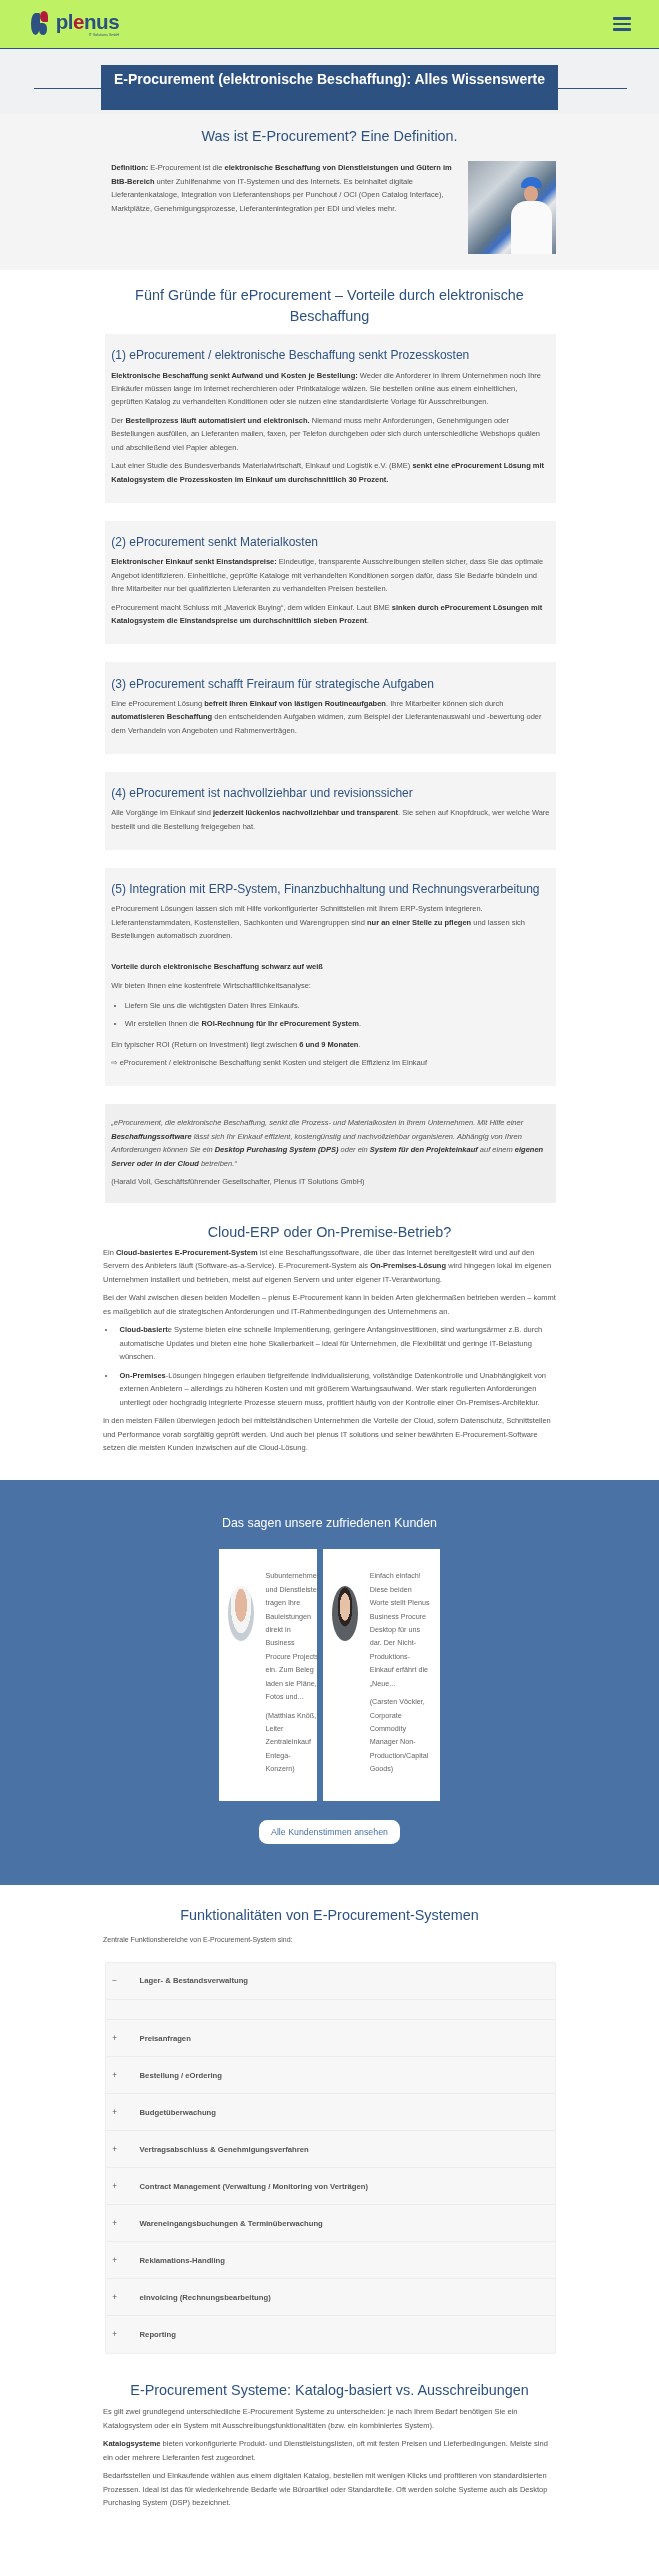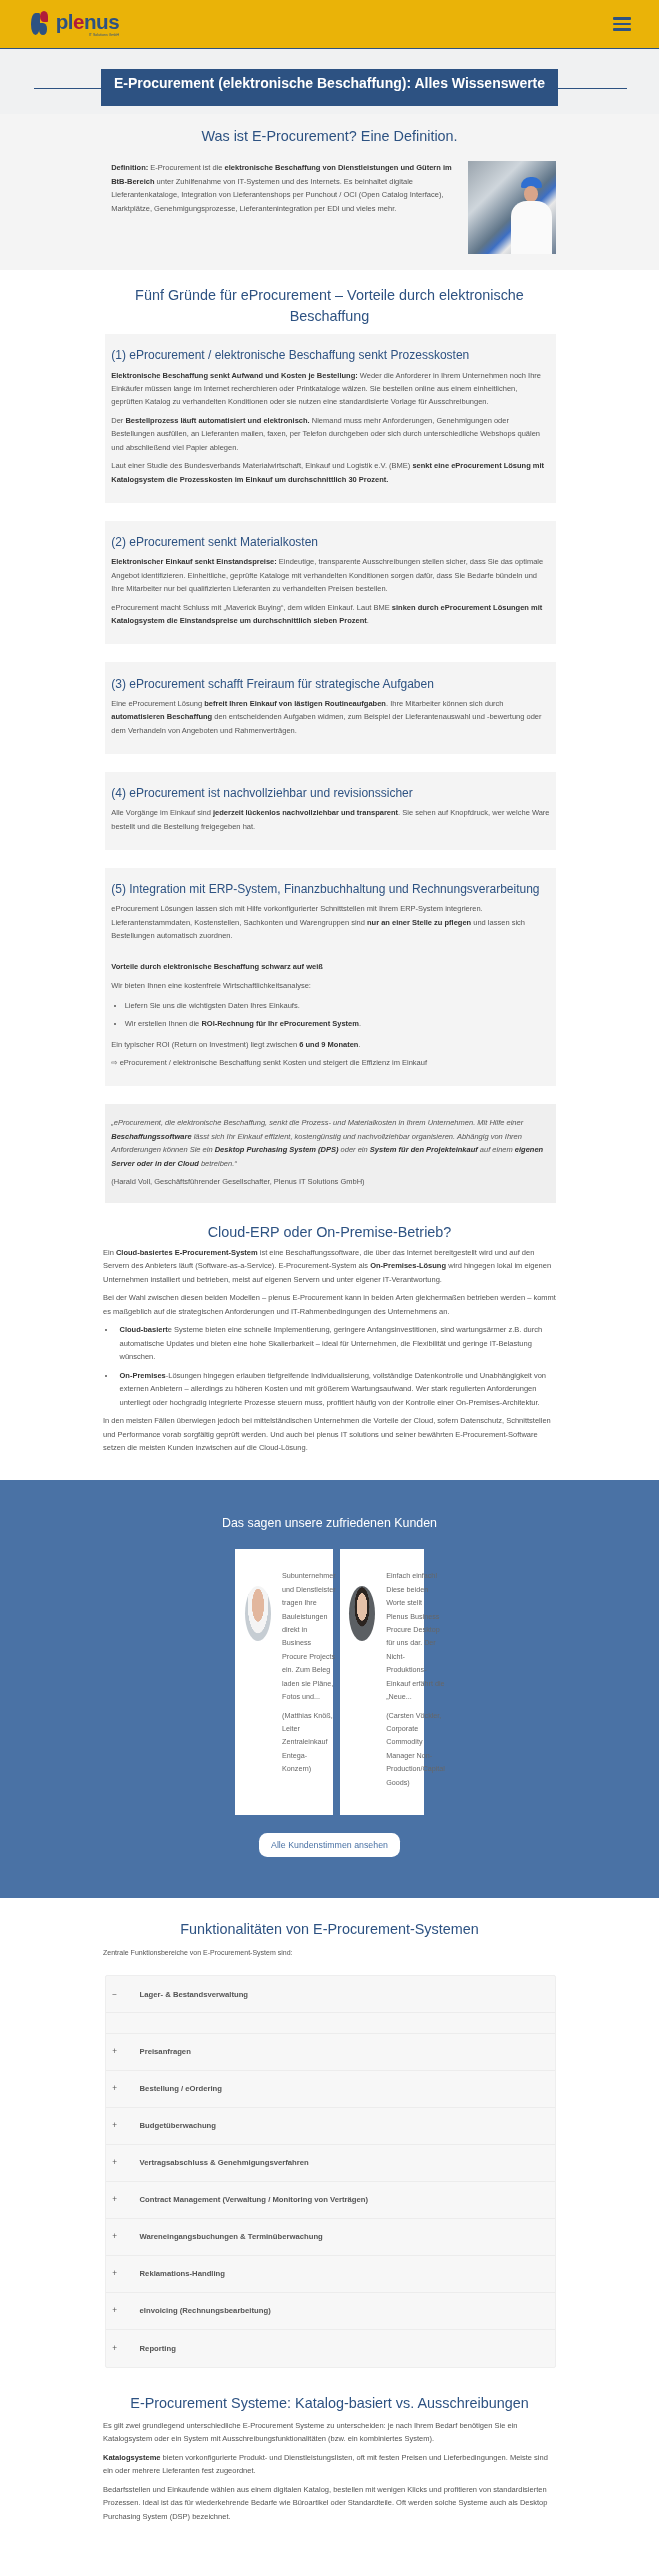--- a/index.html
+++ b/index.html
@@ -1,37 +1,37 @@
 <!DOCTYPE html>
 <html style="font-size:8.2px"><head>
 <meta charset="utf-8">
 <style>
   * { box-sizing: border-box; margin: 0; padding: 0; }
   body { font-family: "Liberation Sans", "DejaVu Sans", sans-serif; color: #555; background: #fff; width: 659px; font-size: 7.7px; }
   b, strong { color: #333; font-weight: bold; }
 
   
-  .site-header { height: 49px; background: #eab308; border-bottom: 1px solid #2d5282; display: flex; align-items: center; justify-content: space-between; padding: 0 28px 0 31px; }
+  .site-header { height: 49px; background: #bef264; border-bottom: 1px solid #2d5282; display: flex; align-items: center; justify-content: space-between; padding: 0 28px 0 31px; }
   .logo { display: flex; align-items: flex-end; gap: 4.1px; }
   .logo-mark { position: relative; width: 20.6px; height: 26px; }
   .logo-mark .l1 { position: absolute; left: 0; top: 2.1px; width: 9.3px; height: 21.6px; background: #2d5282; border-radius: 50% 10% 50% 50%; }
   .logo-mark .l2 { position: absolute; left: 9.3px; top: 0; width: 8.2px; height: 11.3px; background: #b01c3a; border-radius: 50% 50% 10% 50%; }
   .logo-mark .l3 { position: absolute; left: 8.2px; top: 12.4px; width: 8.2px; height: 11.3px; background: #2d5282; border-radius: 10% 50% 50% 50%; }
   .logo-text { display: flex; flex-direction: column; align-items: flex-end; }
   .logo-word { font-size: 20.6px; color: #2d5282; font-weight: bold; letter-spacing: -0.5px; line-height: 21.6px; }
   .logo-word .e { color: #b01c3a; }
   .logo-sub { font-size: 3.6px; color: #2d5282; }
   .hamburger { width: 18.5px; height: 13.4px; display: flex; flex-direction: column; justify-content: space-between; cursor: pointer; }
   .hamburger span { display: block; height: 2.6px; background: #2d5282; border-radius: 1px; }
 
   
   .hero { background: #f0f1f2; padding: 24px 0 12.4px; }
   .hero-band { position: relative; display: flex; justify-content: center; align-items: center; height: 29px; }
   .hero-band .line { position: absolute; left: 34px; right: 32px; top: 50%; height: 0.5px; background: #2d5282; }
-  .hero-band .box { position: relative; background: #2d5282; color: #fff; font-size: 14px; padding: 0 13.4px; height: 37px; line-height: 29px; }
+  .hero-band .box { position: relative; background: #2d5282; color: #fff; font-size: 14px; padding: 0 13.4px; height: 45px; line-height: 29px; }
 
   .container { width: 453px; margin: 0 auto; }
   .section-title { color: #2d5282; font-size: 14.4px; text-align: center; font-weight: normal; line-height: 1.4; }
   p { line-height: 13.4px; margin-bottom: 5.2px; font-size: 7.5px; }
 
   .definition { background: #f4f4f4; padding: 11.3px 0 15.5px; }
   .def-row { display: flex; gap: 12.4px; padding: 15.5px 0 0 8.2px; }
   .def-text { flex: 1; }
   .def-img { width: 88px; height: 93px; background: linear-gradient(135deg, #9aa4ad 0%, #cfd6dc 30%, #5e7488 55%, #3d6fc4 62%, #e8e8e8 70%, #6a7d93 100%); position: relative; overflow: hidden; }
   .def-img .cap { position: absolute; right: 14.4px; top: 15.5px; width: 20.6px; height: 11.3px; background: #2f6fd1; border-radius: 10.3px 10.3px 2.1px 2.1px; }
@@ -50,21 +50,21 @@
   .quote-card p.author { font-style: normal; }
 
   .cloud { padding: 8.2px 0 20.6px; }
   .cloud ul { margin: 3.1px 0 5.2px 13.4px; }
   .cloud li { line-height: 13.4px; font-size: 7.5px; margin-bottom: 5.2px; padding-left: 3.1px; }
 
   .testimonials { background: #4a72a5; padding: 36px 0 41px; }
   .testimonials h2 { color: #fff; font-size: 12.4px; font-weight: normal; text-align: center; margin-bottom: 18.5px; }
   .tgrid2 { display: flex; justify-content: center; gap: 6.2px; }
   .tcard2 { background: #fff; display: flex; gap: 11.3px; padding: 20.6px 9.3px 20.6px 9.3px; }
-  .tcard2.l { width: 98px; } .tcard2.r { width: 84px; }
+  .tcard2.l { width: 98px; } .tcard2.r { width: 117px; }
   .avatar2 { flex: none; width: 26px; height: 55px; border-radius: 50%; margin-top: 16.5px; }
   .av1 { background: radial-gradient(ellipse at 50% 35%, #e2b79e 0 32%, #f4f4f4 33% 55%, #c6cdd3 56%); }
   .av2 { background: radial-gradient(ellipse at 50% 38%, #e5c1a8 0 28%, #2b2420 29% 40%, #5b5f63 41%); }
   .tq p { font-size: 7.2px; line-height: 13.4px; color: #666; margin-bottom: 5.2px; }
   .btn-all { display: block; margin: 18.5px auto 0; background: #fff; color: #4a72a5; border: none; border-radius: 8.2px; font-size: 8.8px; padding: 0 12px; height: 24px; font-family: "Liberation Sans", sans-serif; cursor: pointer; }
 
   .functions { padding: 20.6px 0 10.3px; }
   .functions .intro { margin: 7.2px 0 15.5px 0; font-size: 7px; }
   .accordion { border: 0.5px solid #eee; background: #f7f7f7; margin-left: 2.1px; border-radius: 2.1px; }
   .acc-item { border-bottom: 0.5px solid #ececec; height: 37px; display: flex; align-items: center; padding-left: 6.2px; cursor: pointer; }

